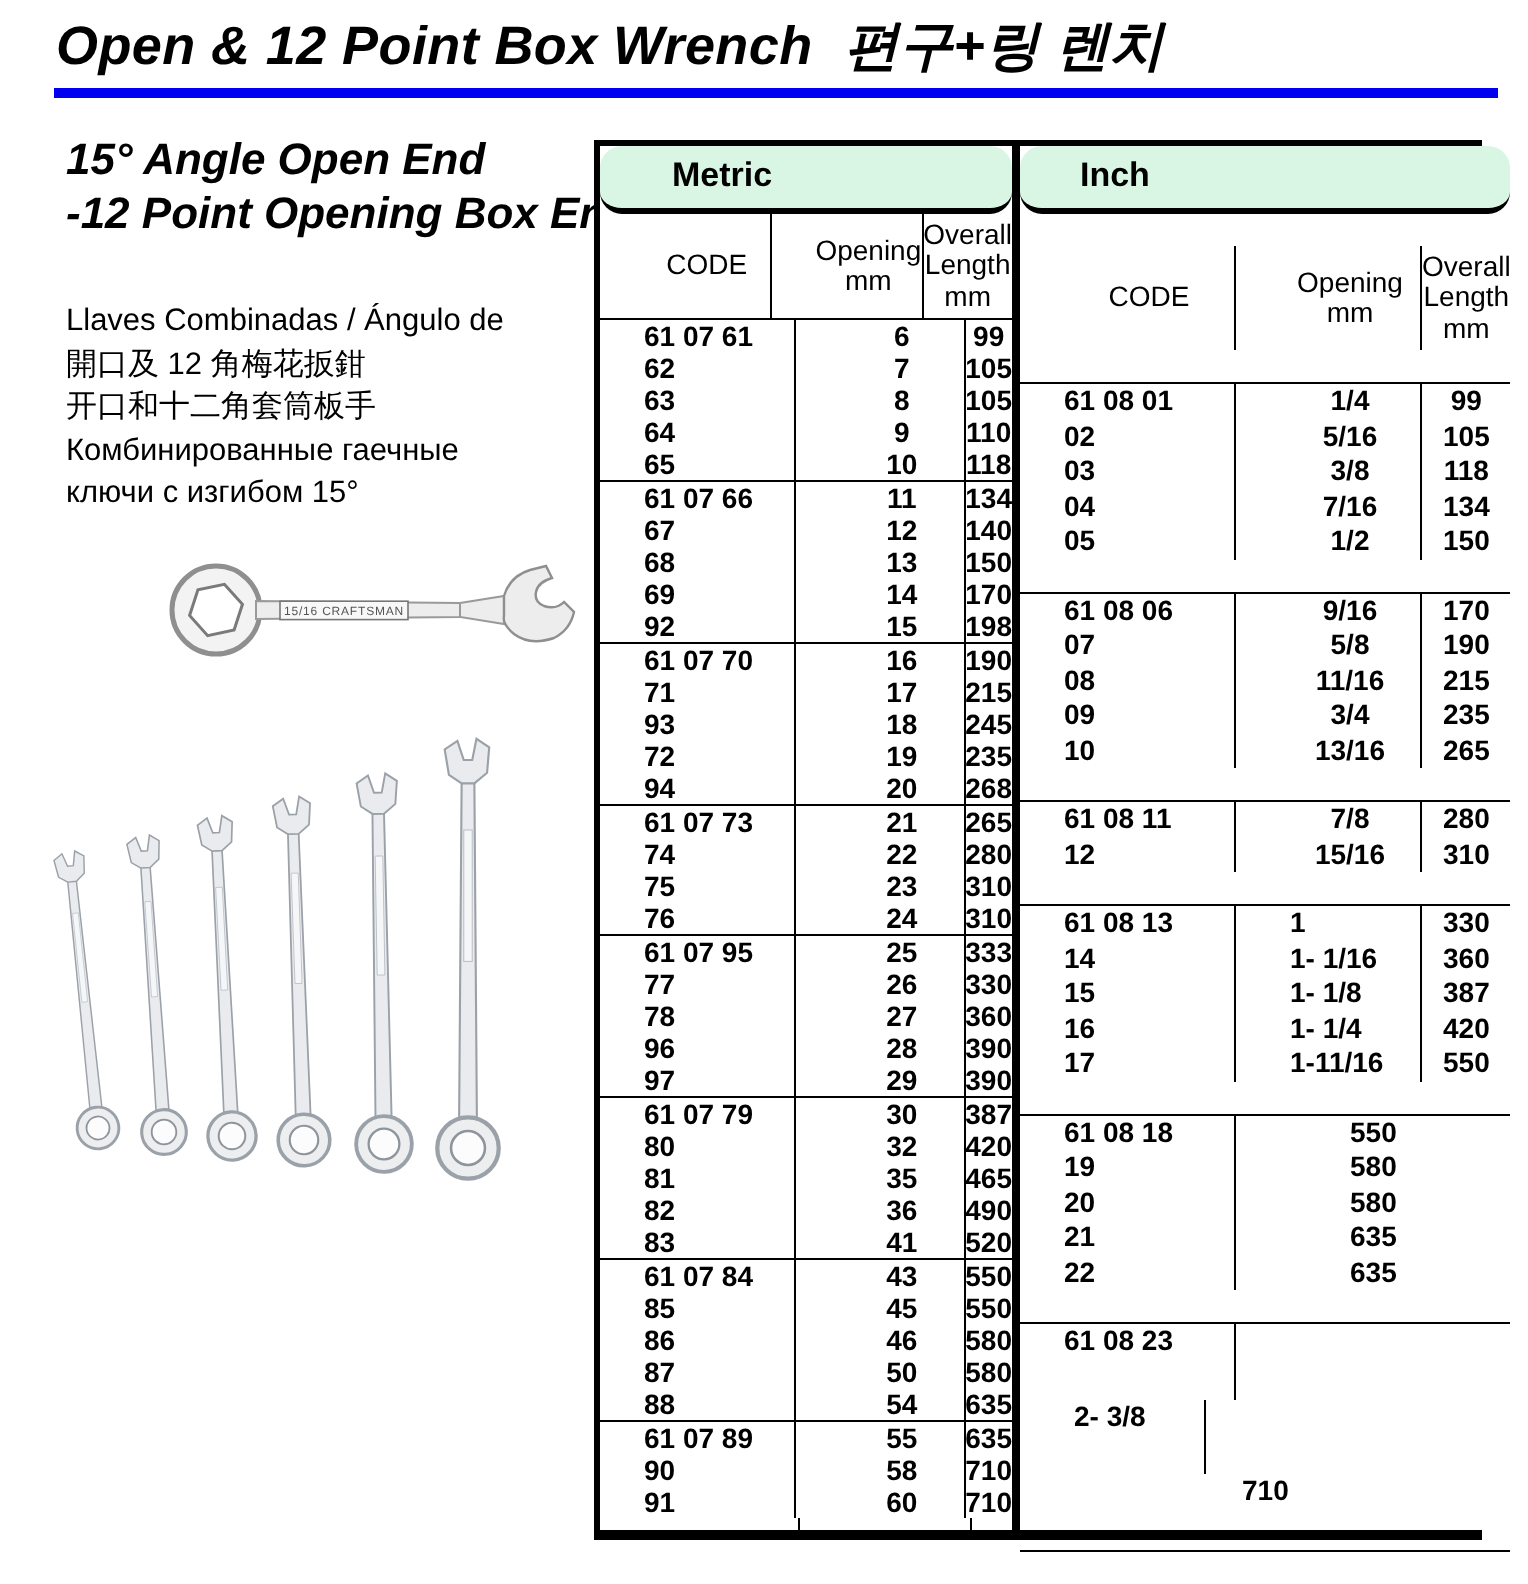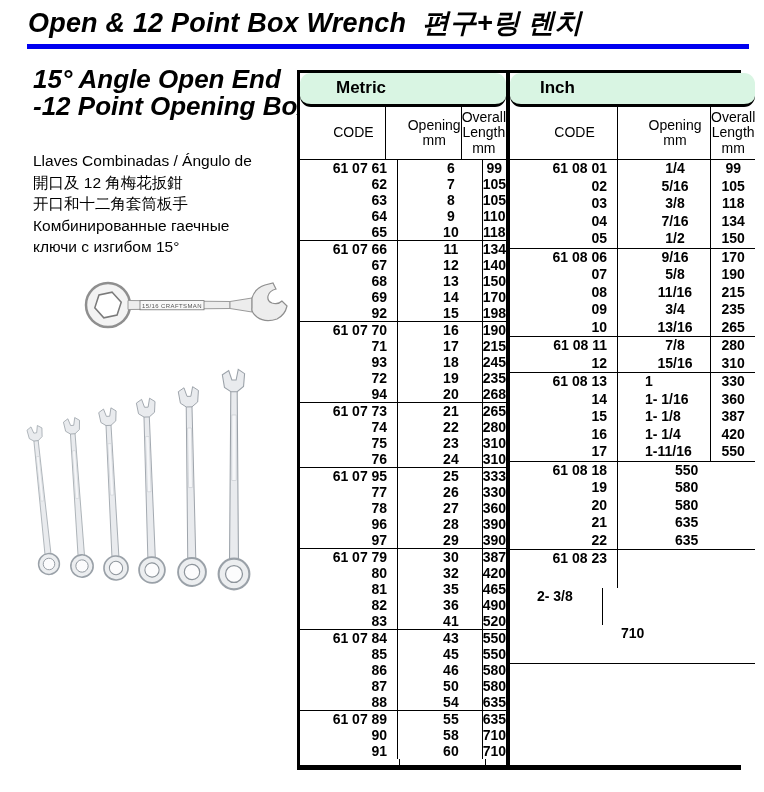--- a/index.html
+++ b/index.html
@@ -19,40 +19,40 @@
     white-space:nowrap; letter-spacing:0.2px;
   }
   .title .ko { margin-left:16px; }
   .rule {
     position:absolute; left:27px; top:44px;
     width:722px; height:5px; background:#0000f0;
   }
 
   
   .leftcol { position:absolute; left:33px; top:66px; width:262px; }
-  .feat { font-style:italic; font-weight:bold; font-size:26px; line-height:27px; white-space:nowrap; }
+  .feat { font-style:italic; font-weight:bold; font-size:22px; line-height:27px; white-space:nowrap; }
   .desc { margin-top:30px; font-size:15.5px; line-height:21.5px; }
   .desc div { white-space:pre; }
 
   .photo1 { position:absolute; left:80px; top:274px; }
   .photo2 { position:absolute; left:16px; top:356px; }
 
   
   .tables {
     position:absolute; left:297px; top:70px;
     width:444px; height:700px;
     display:flex;
     border-top:3px solid #000;
     border-left:3px solid #000;
     border-bottom:5px solid #000;
     background:#fff;
   }
   .sub { display:flex; flex-direction:column; height:100%; }
   #tbl-metric { width:210px; border-right:4px solid #000; }
-  #tbl-inch   { flex:1; }
+  #tbl-inch   { flex:1;gap:16px; }
 
   .band {
     height:34px; flex:0 0 34px;
     background:#d9f5e3;
     border-bottom:3px solid #000;
     font-weight:bold; font-size:17px; line-height:30px;border-radius:11px;
   }
   #tbl-metric .band { padding-left:36px; }
   #tbl-inch   .band { padding-left:30px; }
 
@@ -71,21 +71,21 @@
 
   .grp { display:flex; border-top:1.6px solid #000; }
   .grp.closed { border-bottom:1.6px solid #000;flex-direction:column; }
   .grp.closed .c { padding-bottom:20px; }
   .grp.fillgrp { flex:1; border-top:none; }
   .fillplain { flex:1; }
 
   .cell { font-weight:bold; font-size:14px; text-align:center; white-space:pre; }
   #tbl-metric .cell { height:16px;   line-height:16px; }
   #tbl-inch   .cell { height:17.5px; line-height:17.5px; }
-  .cell.code { text-align:right; padding-right:10px; }
+  .cell.code { text-align:left; padding-right:10px; }
   .cell.la   { text-align:left;  padding-left:5px; }
 </style>
 </head>
 <body>
 
 <div class="page">
 
   <div class="title">
     <span>Open &amp; 12 Point Box Wrench</span><span class="ko">편구+링 렌치</span>
   </div>

